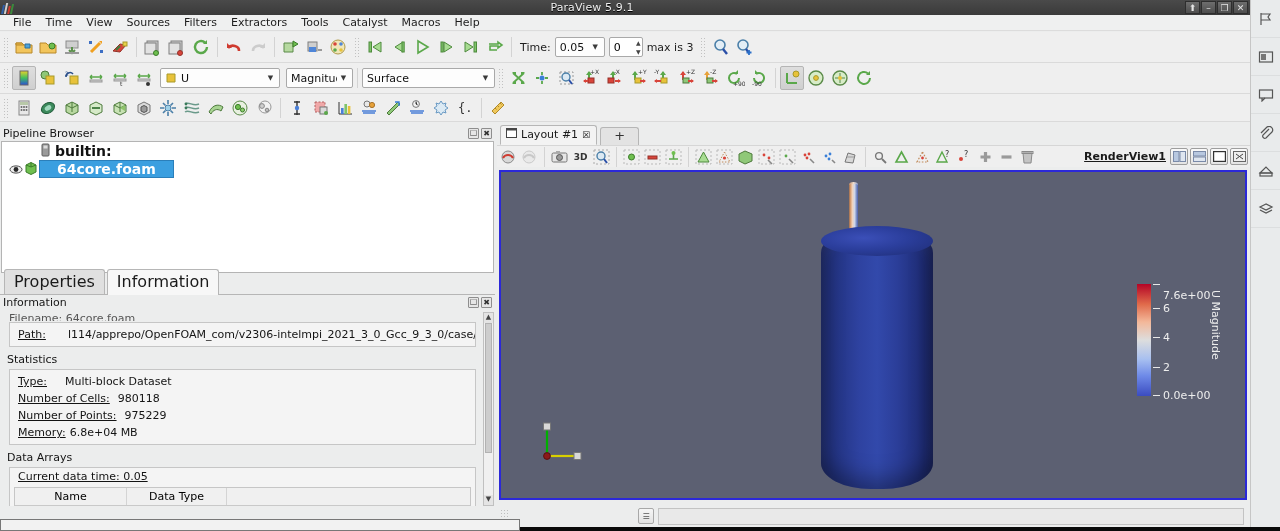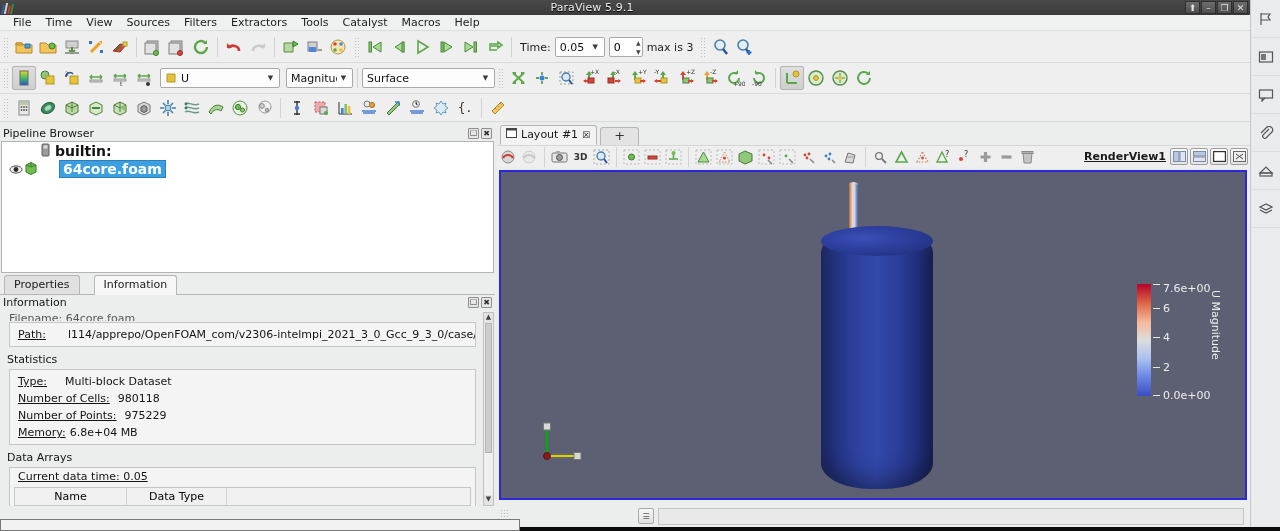--- a/index.html
+++ b/index.html
@@ -116,29 +116,29 @@
 
   #pipeline-dock { position: absolute; left: 0; top: 126px; width: 495px; height: 148px; }
   #pipeline-list {
     position: absolute; left: 1px; top: 15px; width: 493px; height: 132px;
     background: #fff; border: 1px solid #b4b4b4;
   }
   .pl-row { display: flex; align-items: center; height: 18px; padding-left: 6px; }
   .pl-row .eye { width: 16px; height: 14px; display:flex; align-items:center; justify-content:center; }
   .pl-row .indent { width: 16px; }
   .pl-label { font-size: 14px; color: #111; padding: 0 4px; font-weight: bold; }
-  .pl-label.sel { background: #3b9fe0; color: #fff; border: 1px solid #2b7fba; padding: 0 3px; margin-left: 20px; }
+  .pl-label.sel { background: #3b9fe0; color: #fff; border: 1px solid #2b7fba; padding: 0 17px; }
 
   #props-dock { position: absolute; left: 0; top: 276px; width: 495px; height: 230px; }
   .tabrow { display: flex; align-items: flex-end; height: 19px; padding-left: 4px;
             border-bottom: 1px solid #b6b6b6; background: #eceded; }
   .tab {
-    font-size: 11px; padding: 2px 9px 3px 9px; color: #1a1a1a;
+    font-size: 16px; padding: 2px 9px 3px 9px; color: #1a1a1a;
     border: 1px solid #b6b6b6; border-bottom: none;
-    border-radius: 3px 3px 0 0; background: #e0e0e0; margin-right: 14px;
+    border-radius: 3px 3px 0 0; background: #e0e0e0; margin-right: 2px;
   }
   .tab.active { background: #f7f7f7; position: relative; top: 1px; padding-bottom: 4px; }
 
   #info-body {
     position: absolute; left: 0; top: 36px; width: 495px; height: 194px;
     background: #eceded; overflow: hidden;
   }
   .info-scroll { position: absolute; left: 1px; top: 18px; right: 13px; bottom: 0; overflow: hidden; }
   .grp-head { font-size: 11px; color: #141414; margin: 6px 0 3px 6px; }
   .grp-box { border: 1px solid #c6c6c6; background: #f4f4f4; margin: 0 6px 0 8px; padding: 3px 0; }
@@ -1138,21 +1138,21 @@
           </svg>
         </div>
 
         <div class="scalarbar">
           <div class="sb-gradient"></div>
           <div class="sb-tick" style="top:0px"></div>
           <div class="sb-tick" style="top:23.6px"></div>
           <div class="sb-tick" style="top:53px"></div>
           <div class="sb-tick" style="top:82.5px"></div>
           <div class="sb-tick" style="top:111px"></div>
-          <div class="sb-lbl" style="top:5px">7.6e+00</div>
+          <div class="sb-lbl" style="top:12px">7.6e+00</div>
           <div class="sb-lbl" style="top:24.6px">6</div>
           <div class="sb-lbl" style="top:54px">4</div>
           <div class="sb-lbl" style="top:83.5px">2</div>
           <div class="sb-lbl" style="top:112px">0.0e+00</div>
           <div class="sb-title">U Magnitude</div>
         </div>
       </div>
     </div>
   </div>
 

